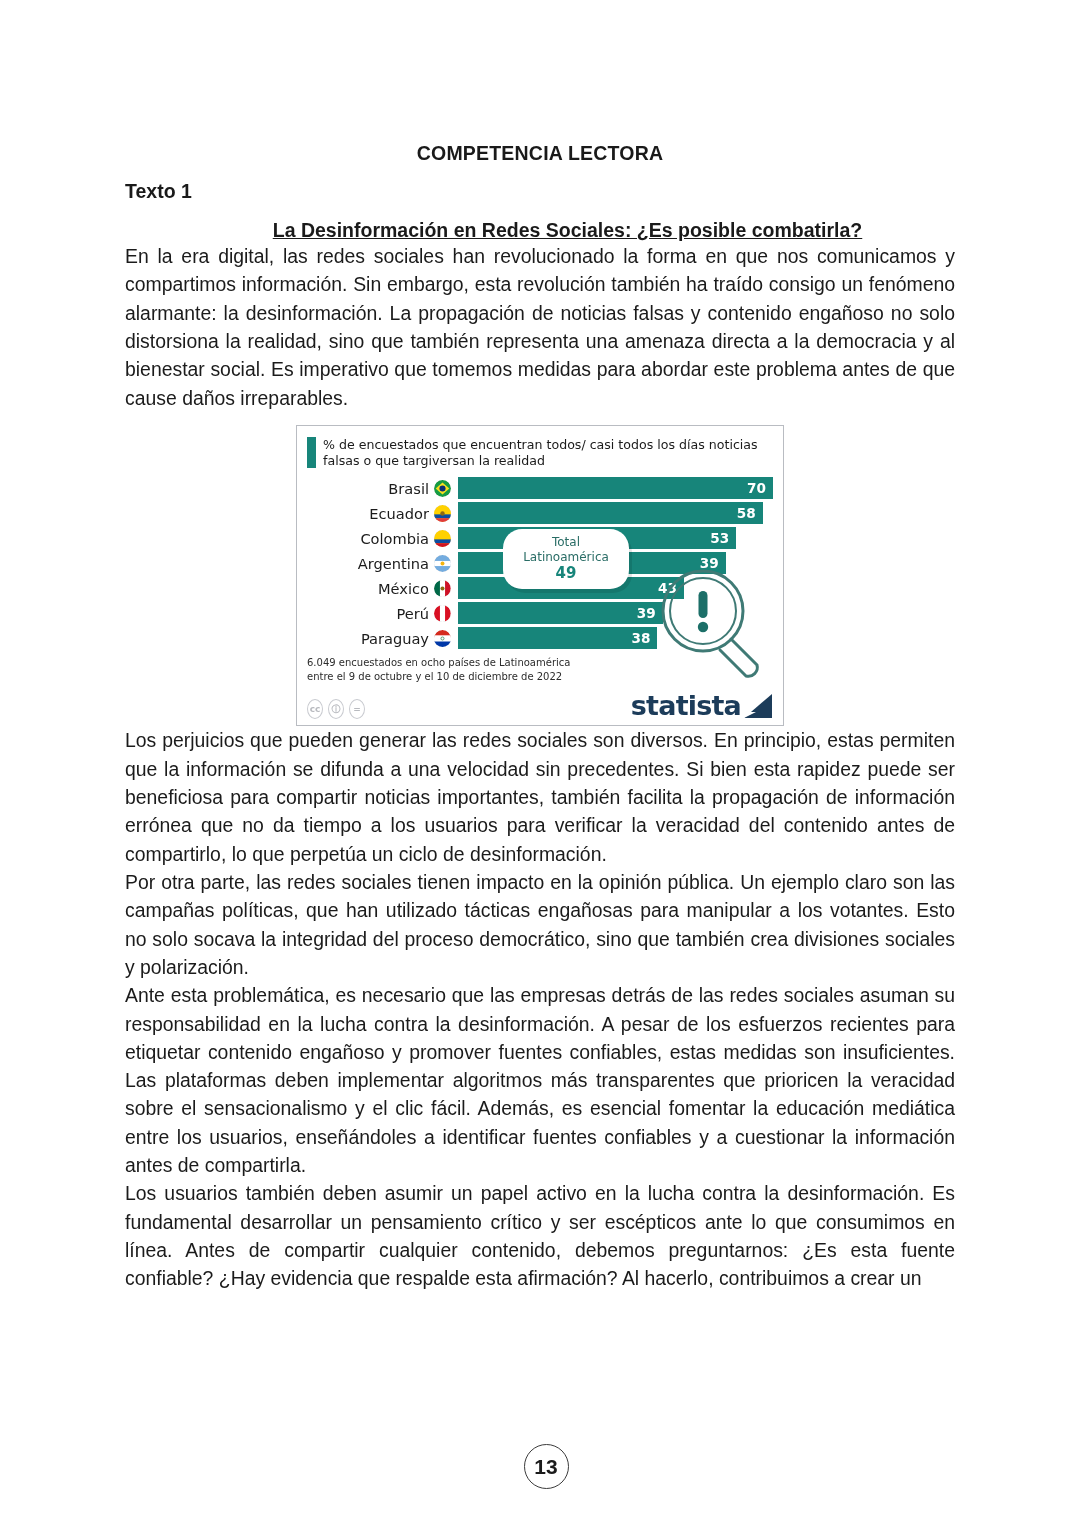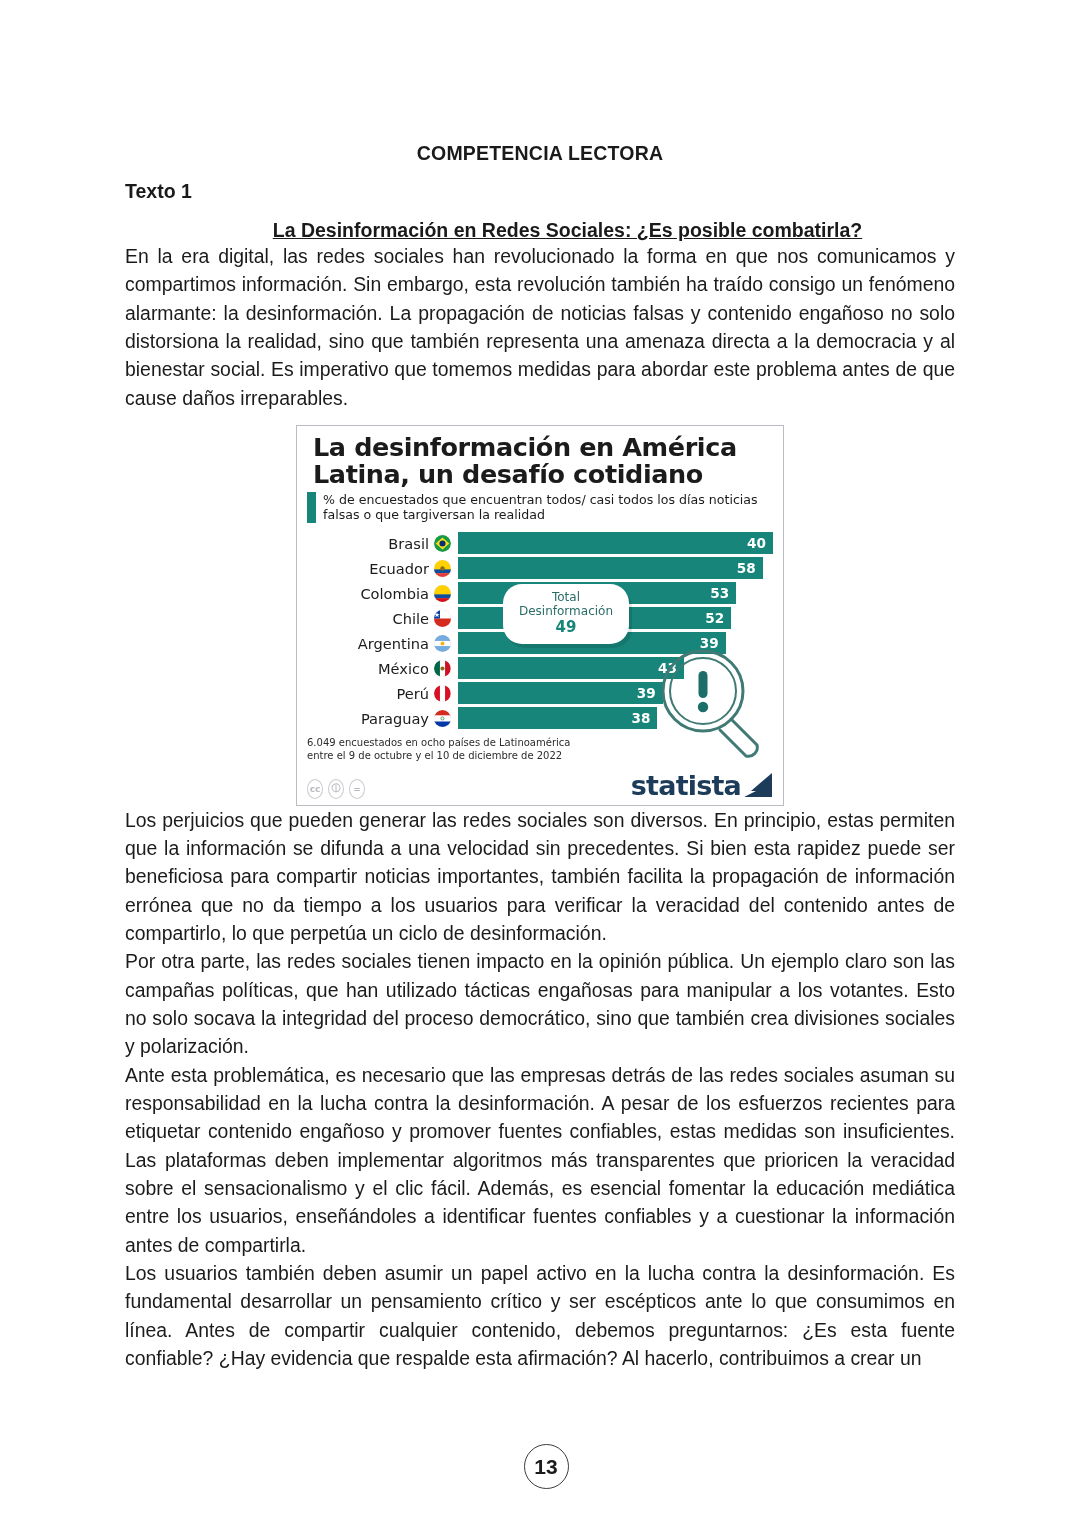--- a/index.html
+++ b/index.html
@@ -259,40 +259,39 @@
 
   <div class="texto-label">Texto 1</div>
 
   <div class="article-title">La Desinformación en Redes Sociales: ¿Es posible combatirla?</div>
 
   <p class="body-par par-1">En la era digital, las redes sociales han revolucionado la forma en que nos comunicamos y compartimos información. Sin embargo, esta revolución también ha traído consigo un fenómeno alarmante: la desinformación. La propagación de noticias falsas y contenido engañoso no solo distorsiona la realidad, sino que también representa una amenaza directa a la democracia y al bienestar social. Es imperativo que tomemos medidas para abordar este problema antes de que cause daños irreparables.</p>
 
   <div class="infographic-wrap">
     <div class="infographic">
 
-      <div class="ig-title">La desinformación en América Latina, un desafío cotidiano</div>
 
       <div class="ig-sub-row">
         <div class="ig-accent"></div>
         <div class="ig-subtitle">% de encuestados que encuentran todos/ casi todos los días noticias falsas o que targiversan la realidad</div>
       </div>
 
       <div class="ig-chart">
 
         <div class="bar-row">
           <div class="bar-label">Brasil</div>
           <div class="flag">
             <svg viewBox="0 0 20 20" width="17" height="17">
                 <circle cx="10" cy="10" r="10" fill="#169b43"></circle>
                 <polygon points="10,3 18,10 10,17 2,10" fill="#f7df1e"></polygon>
                 <circle cx="10" cy="10" r="3.6" fill="#0b2e74"></circle>
               </svg>
           </div>
           <div class="bar-track">
-            <div class="bar" style="width:100%">40</div>
+            <div class="bar" style="width:100%">70</div>
           </div>
         </div>
 
         <div class="bar-row">
           <div class="bar-label">Ecuador</div>
           <div class="flag">
             <svg viewBox="0 0 20 20" width="17" height="17">
                 <circle cx="10" cy="10" r="10" fill="#ffd100"></circle>
                 <rect x="0" y="11" width="20" height="4.5" fill="#0b4ea2"></rect>
                 <rect x="0" y="15.5" width="20" height="4.5" fill="#e03a3e"></rect>
@@ -311,34 +310,20 @@
                 <circle cx="10" cy="10" r="10" fill="#ffd100"></circle>
                 <rect x="0" y="11" width="20" height="4.5" fill="#0b4ea2"></rect>
                 <rect x="0" y="15.5" width="20" height="4.5" fill="#ce1126"></rect>
               </svg>
           </div>
           <div class="bar-track">
             <div class="bar" style="width:88.3%">53</div>
           </div>
         </div>
 
-        <div class="bar-row">
-          <div class="bar-label">Chile</div>
-          <div class="flag">
-            <svg viewBox="0 0 20 20" width="17" height="17">
-                <circle cx="10" cy="10" r="10" fill="#ffffff"></circle>
-                <rect x="0" y="10" width="20" height="10" fill="#d52b1e"></rect>
-                <rect x="0" y="0" width="7" height="10" fill="#0039a6"></rect>
-                <polygon points="3.5,2.6 4.3,4.8 6.6,4.8 4.8,6.2 5.5,8.4 3.5,7 1.5,8.4 2.2,6.2 0.4,4.8 2.7,4.8" fill="#ffffff"></polygon>
-              </svg>
-          </div>
-          <div class="bar-track">
-            <div class="bar" style="width:86.7%">52</div>
-          </div>
-        </div>
 
         <div class="bar-row">
           <div class="bar-label">Argentina</div>
           <div class="flag">
             <svg viewBox="0 0 20 20" width="17" height="17">
                 <circle cx="10" cy="10" r="10" fill="#74acdf"></circle>
                 <rect x="0" y="7" width="20" height="6" fill="#ffffff"></rect>
                 <circle cx="10" cy="10" r="2.3" fill="#f6b40e"></circle>
               </svg>
           </div>
@@ -387,21 +372,21 @@
                 <circle cx="10" cy="10" r="1.8" fill="none" stroke="#1b7a3e" stroke-width="0.8"></circle>
               </svg>
           </div>
           <div class="bar-track">
             <div class="bar" style="width:63.3%">38</div>
           </div>
         </div>
 
         <div class="callout">
           <div class="callout-text">Total</div>
-          <div class="callout-text">Desinformación</div>
+          <div class="callout-text">Latinoamérica</div>
           <div class="callout-value">49</div>
         </div>
 
         <div class="magnifier">
           <svg viewBox="0 0 120 118" width="120" height="118">
             <circle cx="52" cy="48" r="40" fill="none" stroke="#3f7a75" stroke-width="3"></circle>
             <circle cx="52" cy="48" r="33" fill="none" stroke="#3f7a75" stroke-width="2"></circle>
             <rect x="47.5" y="28" width="9" height="27" rx="4.5" fill="#1c6f68"></rect>
             <circle cx="52" cy="64" r="5.2" fill="#1c6f68"></circle>
             <path d="M80,76 L106,102 a9,9 0 0 1 -11,11 L69,87" fill="none" stroke="#3f7a75" stroke-width="3" stroke-linecap="round"></path>

